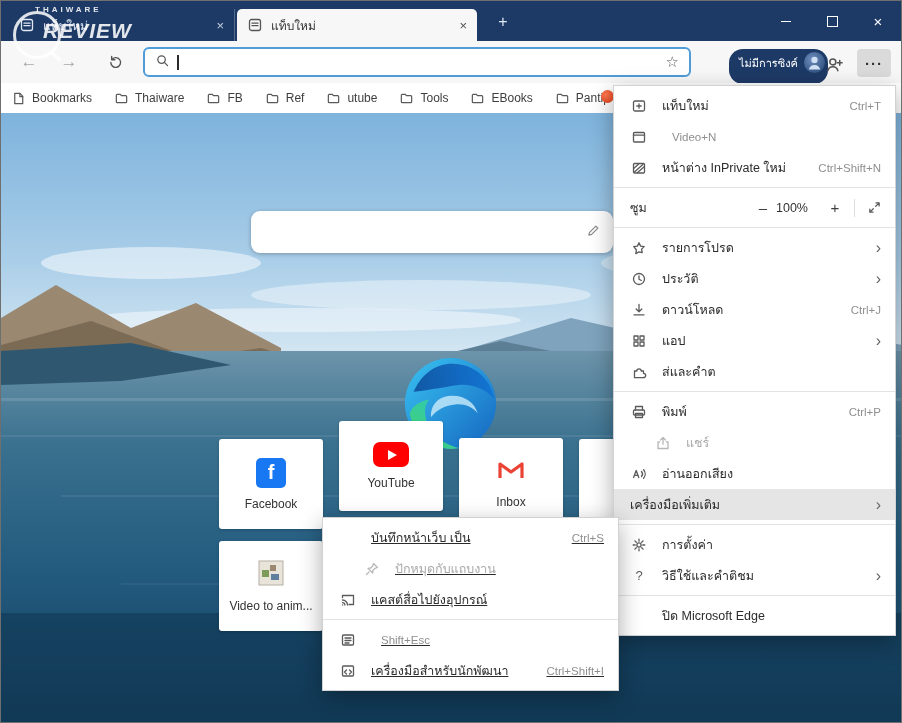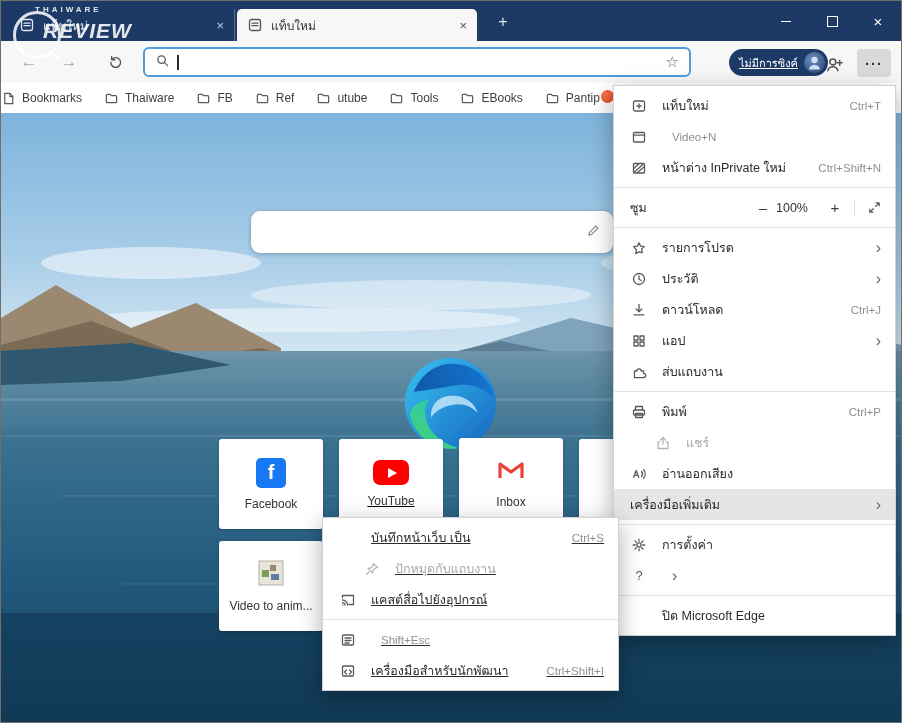--- a/index.html
+++ b/index.html
@@ -33,29 +33,29 @@
   .nav-btn{position:absolute;top:46px;width:32px;height:30px;display:flex;align-items:center;justify-content:center;font-size:17px;}
   .nav-disabled{color:#a8a8a8;}
   .nav-on{color:#474747;}
   .addressbar{position:absolute;left:142px;top:46px;width:548px;height:30px;background:#fff;
     border:2px solid #4f9cd8;border-radius:6px;box-sizing:border-box;display:flex;align-items:center;padding:0 10px;}
   .caret{width:1.5px;height:15px;background:#2b2b2b;margin-left:7px;animation:blink 1.1s steps(1) infinite;}
   @keyframes blink{50%{opacity:0;}}
   .ab-spacer{flex:1;}
   .star-btn{font-size:15px;color:#5f5f5f;}
   .profile-pill{position:absolute;left:728px;top:48px;height:27px;background:#1d3a66;color:#fff;
-    border-radius:14px;display:flex;align-items:center;gap:6px;padding:0 3px 0 10px;font-size:11px;text-decoration:underline;}
+    border-radius:14px;display:flex;align-items:center;gap:6px;padding:0 3px 8px 10px;font-size:11px;}
   .avatar{width:21px;height:21px;border-radius:50%;background:radial-gradient(circle at 40% 35%,#6f8fc0,#20406f);
     display:flex;align-items:center;justify-content:center;overflow:hidden;}
   .people-btn{position:absolute;left:818px;top:49px;width:30px;height:28px;display:flex;align-items:center;justify-content:center;}
   .more-btn{position:absolute;left:856px;top:48px;width:34px;height:28px;border-radius:4px;background:#dadada;
     display:flex;align-items:center;justify-content:center;font-size:15px;font-weight:bold;color:#333;letter-spacing:1px;}
   
   .bookmarksbar{position:absolute;left:0;top:82px;right:0;height:30px;background:#fff;display:flex;align-items:center;
-    gap:22px;font-size:12px;color:#3e3e3e;}
+    padding-left:10px;gap:22px;font-size:12px;color:#3e3e3e;}
   .bm-item{display:flex;align-items:center;gap:6px;white-space:nowrap;}
   .bm-fav{position:absolute;left:600px;top:89px;width:13px;height:13px;border-radius:50%;
     background:radial-gradient(circle at 35% 35%,#ff7a50,#dd3a18);}
   
   .content{position:absolute;left:0;top:112px;width:902px;height:611px;}
   .content svg.wall{display:block;width:100%;height:100%;}
   
   .searchbox{position:absolute;left:250px;top:210px;width:362px;height:42px;background:#fff;border-radius:9px;
     box-shadow:0 1px 4px rgba(0,0,0,.28);display:flex;align-items:center;padding:0 12px;box-sizing:border-box;z-index:2;}
   .edge-logo{position:absolute;left:401px;top:354px;width:97px;height:97px;z-index:2;}
@@ -320,21 +320,21 @@
       <path d="M8 60 A44 44 0 0 0 60 96 C40 92 26 78 24 62 C23 55 25 50 28 46 C17 48 11 53 8 60 Z" fill="url(#egA)"></path>
       <path d="M12 38 C20 20 34 9 52 9 C74 9 91 24 95 45 C86 35 72 29 58 31 C38 34 24 37 12 38 Z" fill="url(#egC)" opacity="0.9"></path>
       <path d="M30 64 C29 52 37 43 50 42 C64 41 75 49 78 60 C72 53 64 50 55 51 C45 52 36 56 30 64 Z" fill="#bfe6f9" opacity="0.85"></path>
     </svg>
   </div>
 
   <div class="tile" style="left:218px;top:438px;">
     <span class="fb-icon">f</span>
     <span class="tile-label">Facebook</span>
   </div>
-  <div class="tile" style="left:338px;top:438px;text-decoration:underline;">
+  <div class="tile" style="left:338px;top:420px;">
     <span class="yt-icon">
         <span class="yt-play"></span>
       </span>
     <span class="tile-label">YouTube</span>
   </div>
   <div class="tile" style="left:458px;top:437px;">
     <span class="gm-icon">
       <svg viewBox="0 0 30 24" width="30" height="24">
           <path d="M4 20 V6 l11 8 11-8 v14" fill="none" stroke="#ea4335" stroke-width="3.2" stroke-linejoin="round"></path>
         </svg>
@@ -457,21 +457,21 @@
       <span class="mc">›</span>
     </div>
     <div class="mrow">
       <span class="mi">
           <svg viewBox="0 0 16 16" width="16" height="16">
             <g class="svgi">
               <path d="M3.5 7h2.3a1.8 1.8 0 1 1 4.4 0h2.3v2.3a1.8 1.8 0 1 1 0 4.4v-0.2 0.2H3.5z"></path>
             </g>
           </svg>
         </span>
-      <span class="ml">ส่บแถบงาน</span>
+      <span class="ml">ส่และคำต</span>
     </div>
     <div class="menu-div"></div>
     <div class="mrow">
       <span class="mi">
           <svg viewBox="0 0 16 16" width="16" height="16">
             <g class="svgi">
               <path d="M4.5 6V2.5h7V6"></path>
               <rect x="2.5" y="6" width="11" height="5" rx="1"></rect>
               <rect x="4.5" y="9.5" width="7" height="4"></rect>
             </g>
@@ -513,20 +513,21 @@
             <g class="svgi">
               <circle cx="8" cy="8" r="2.1"></circle>
               <path d="M8 2.2v2M8 11.8v2M2.2 8h2M11.8 8h2M3.9 3.9l1.4 1.4M10.7 10.7l1.4 1.4M12.1 3.9l-1.4 1.4M5.3 10.7l-1.4 1.4"></path>
             </g>
           </svg>
         </span>
       <span class="ml">การตั้งค่า</span>
     </div>
     <div class="mrow">
       <span class="mi">?</span>
+      <span class="ml">วิธีใช้และคำติชม</span>
       <span class="mc">›</span>
     </div>
     <div class="menu-div"></div>
     <div class="mrow">
       <span class="mi"></span>
       <span class="ml">ปิด Microsoft Edge</span>
     </div>
   </div>
 
   <div class="menu sub-menu">

